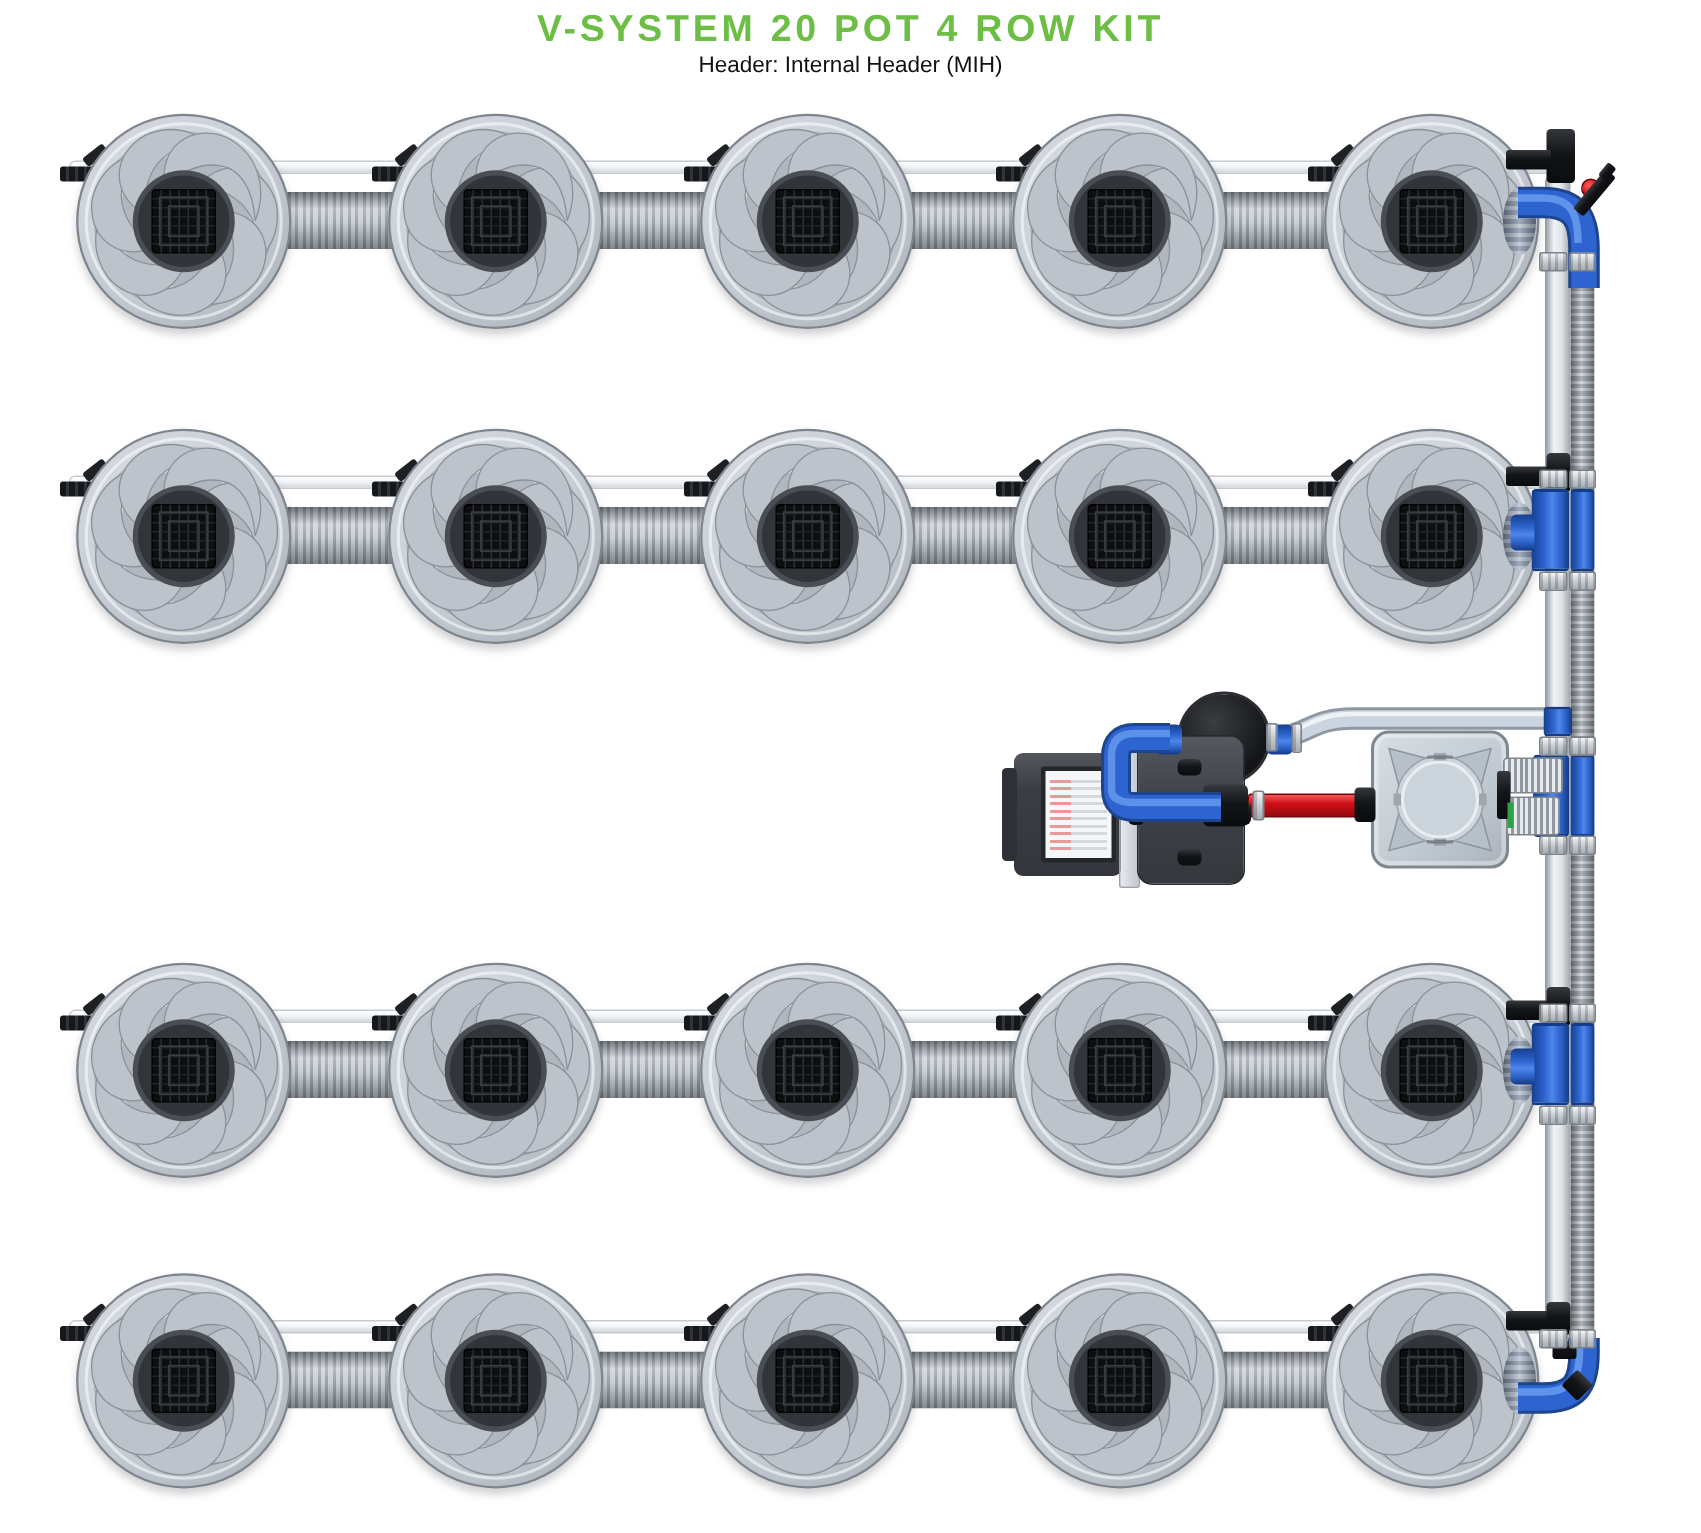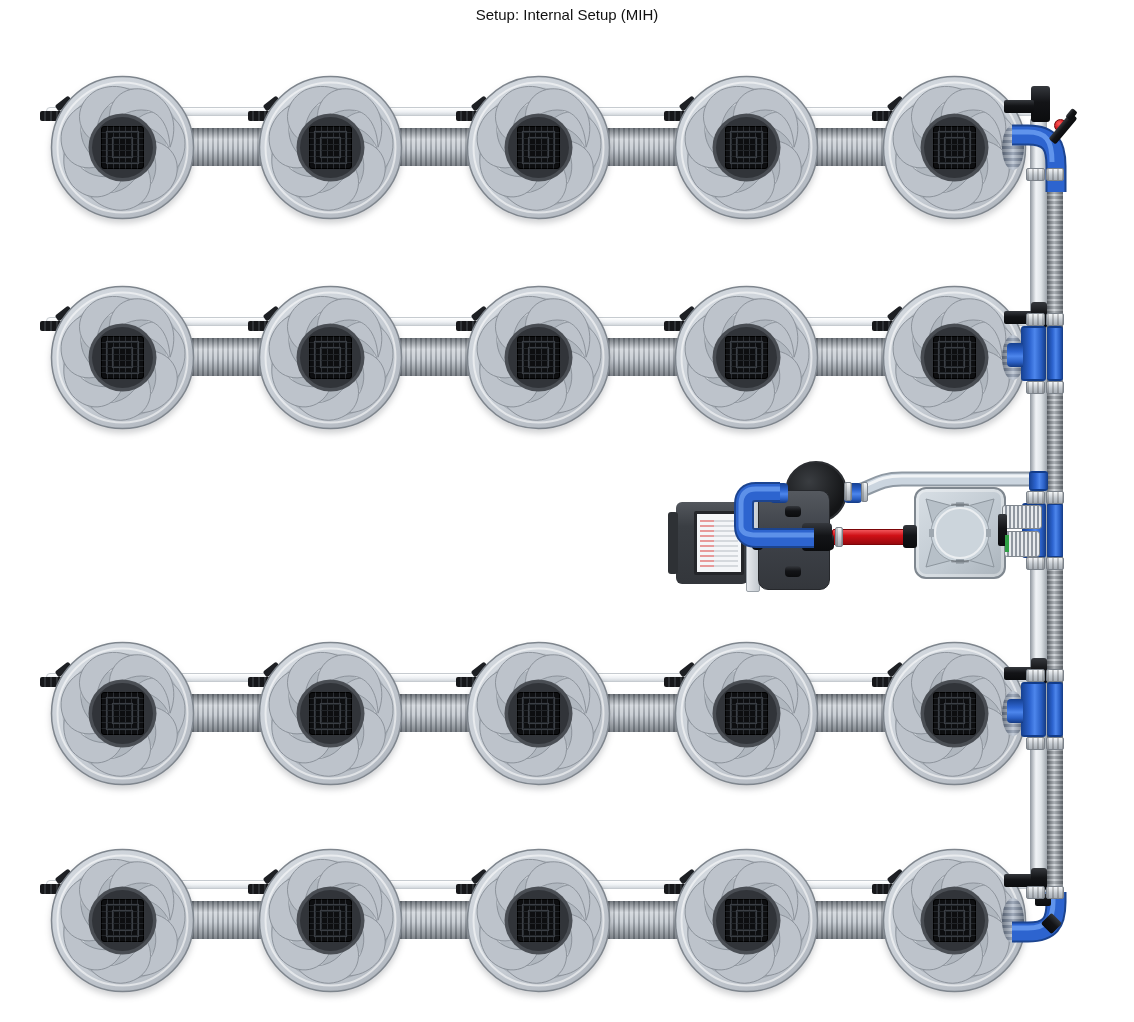--- a/index.html
+++ b/index.html
@@ -64,21 +64,22 @@
     </radialGradient>
     <clipPath id="potClip">
         <circle cx="72.5" cy="72.5" r="64"></circle>
       </clipPath>
     <path id="vaneP" d="M 12 -28 C 32 -50, 62 -42, 70 -14 C 75 12, 60 34, 34 42 C 52 26, 58 8, 50 -5 C 42 -19, 27 -25, 12 -28 Z"></path>
   </defs>
 </svg>
 
 <div id="stage">
   <div class="titles">
-    <div class="subtitle">Setup: Internal Setup (MIH)</div>
+    <h1>V-SYSTEM 20 POT 4 ROW KIT</h1>
+    <div class="subtitle">Header: Internal Header (MIH)</div>
   </div>
 <div class="abs tube" style="left: 46px; top: 107px; width: 990px; height: 9px;"></div>
     <div class="abs corr" style="left: 177px; top: 128px; width: 98px; height: 38px;"></div>
     <div class="abs " style="left: 40px; top: 97px; width: 34px; height: 26px;">
       <div class="fit-body" style="left: 0px; top: 14px; width: 24px; height: 10px;"></div>
       <div class="fit-stem" style="left: 15px; top: 3px; width: 17px; height: 7px;"></div>
     </div>
     <div class="abs corr" style="left: 385px; top: 128px; width: 98px; height: 38px;"></div>
     <div class="abs " style="left: 248px; top: 97px; width: 34px; height: 26px;">
       <div class="fit-body" style="left: 0px; top: 14px; width: 24px; height: 10px;"></div>

